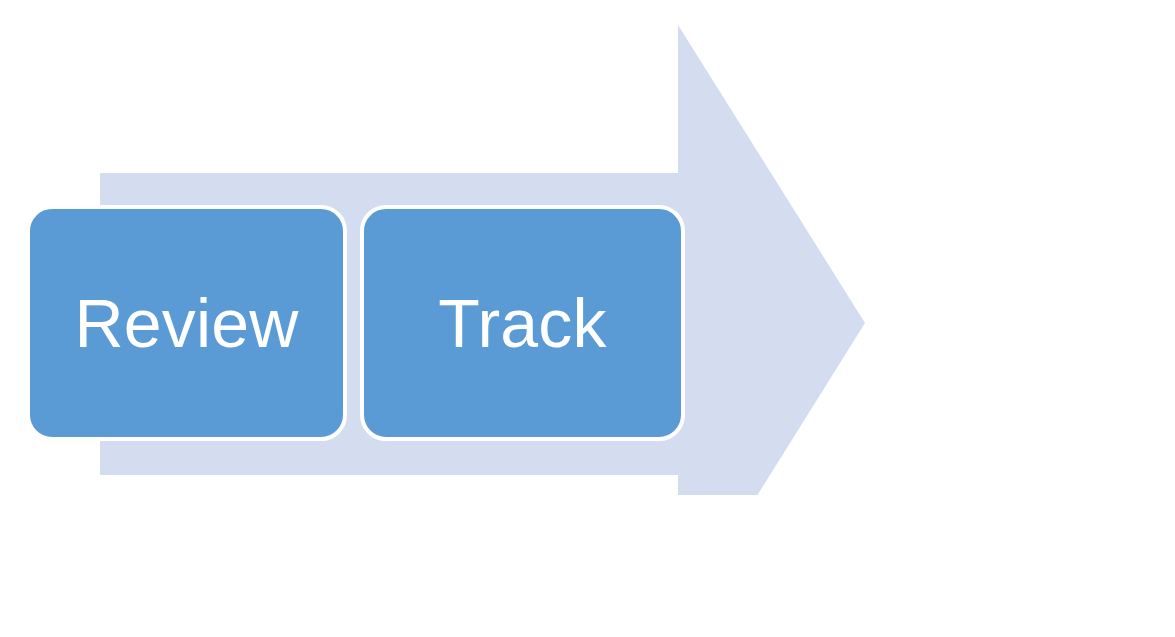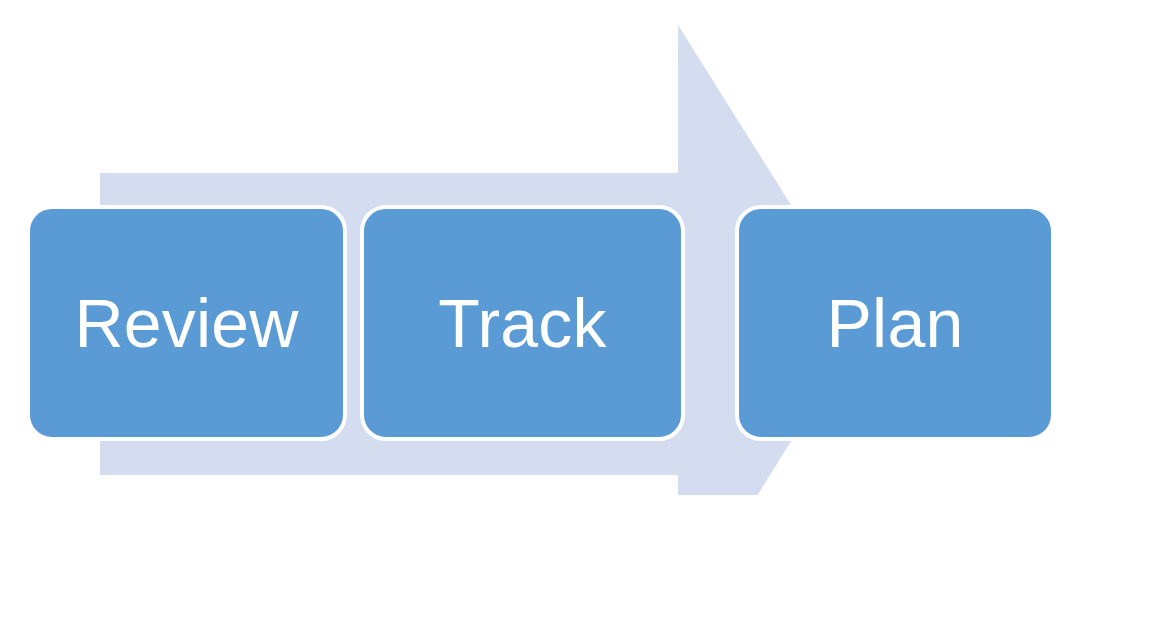--- a/index.html
+++ b/index.html
@@ -82,19 +82,16 @@
   </svg>
 
   <div class="stage-box" id="box-review" style="background: rgb(91, 155, 213); border-color: rgb(255, 255, 255);">
     <span class="stage-label" style="color: rgb(255, 255, 255);">Review</span>
   </div>
 
   <div class="stage-box" id="box-track" style="background: rgb(91, 155, 213); border-color: rgb(255, 255, 255);">
     <span class="stage-label" style="color: rgb(255, 255, 255);">Track</span>
   </div>
 
-  <div class="stage-box" id="box-plan" style="background: rgb(91, 155, 213); border-color: rgb(255, 255, 255);">
-    <span class="stage-label" style="color: rgb(255, 255, 255);">Plan</span>
-  </div>
 
   <div id="text-cursor" style="background: rgb(0, 0, 0);"></div>
 
 </div>
 
 </body></html>

